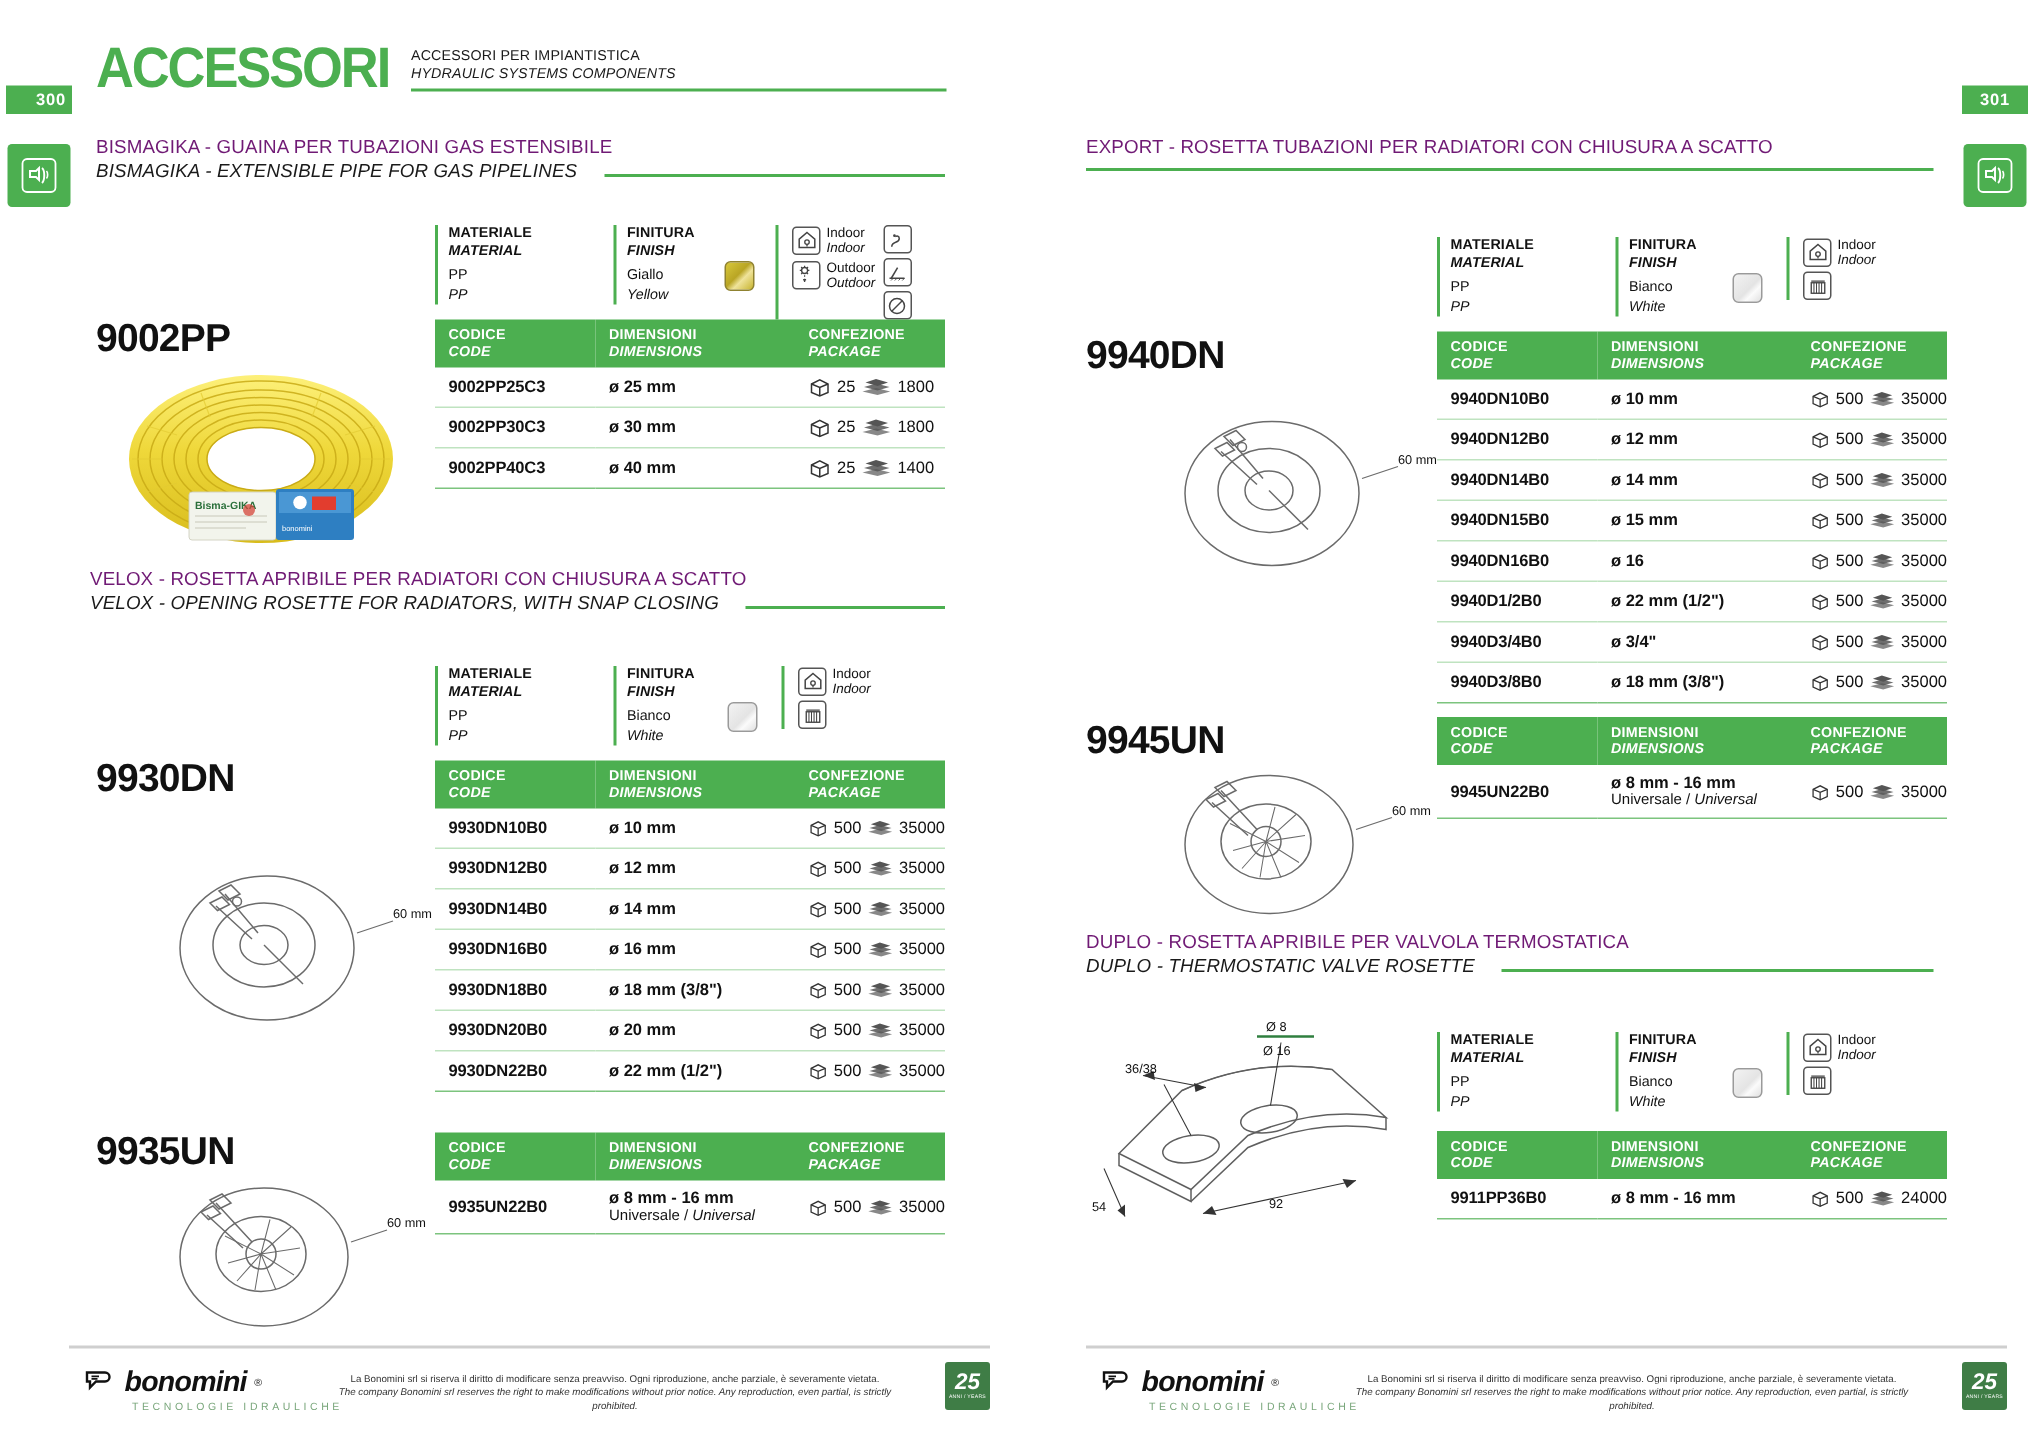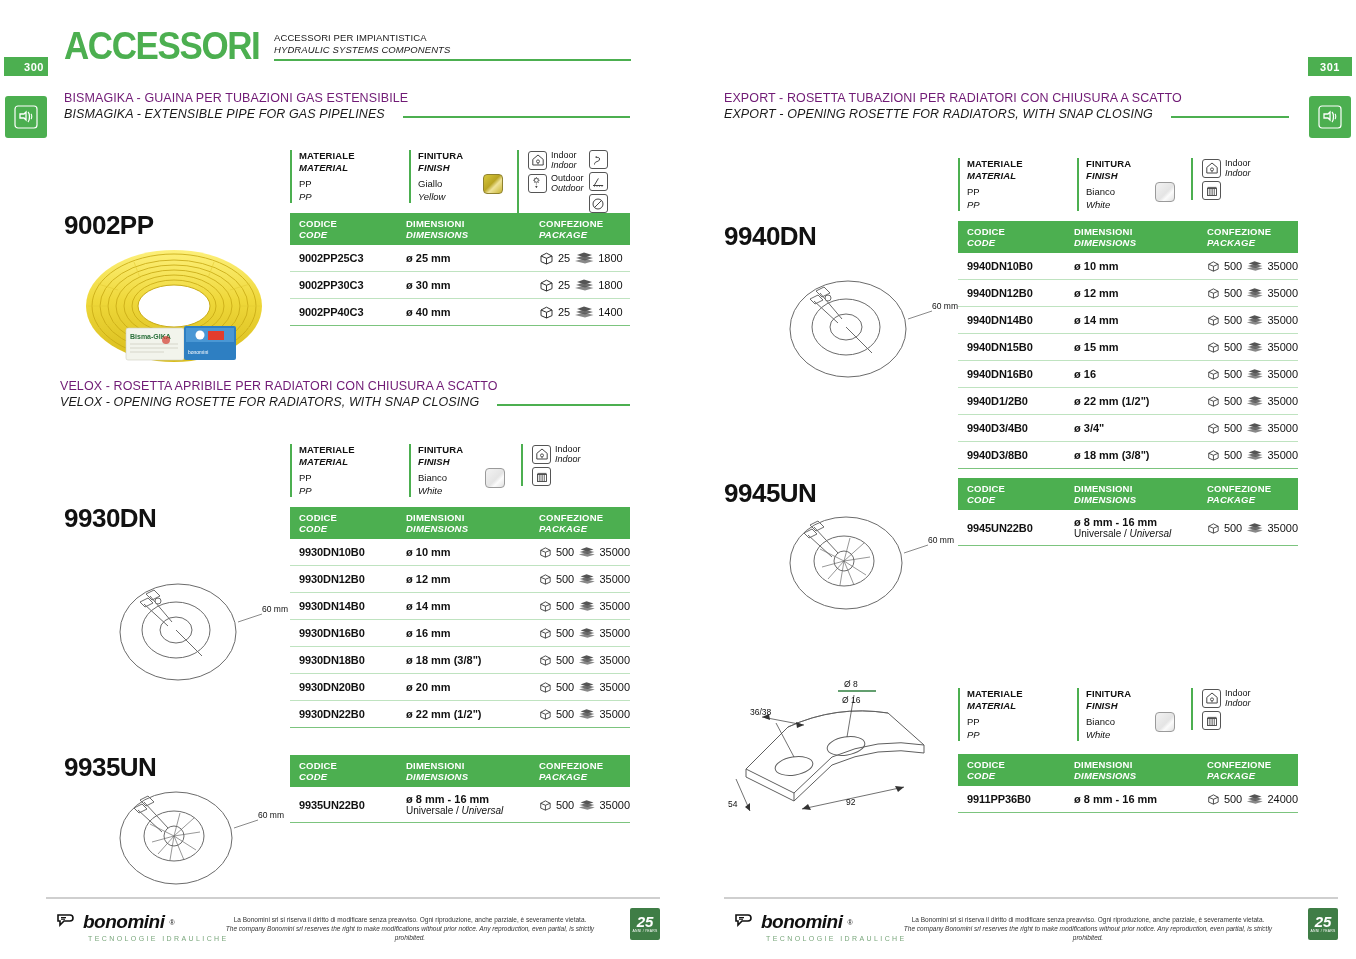--- a/index.html
+++ b/index.html
@@ -699,21 +699,20 @@
         <rect x="3" y="3" width="22" height="22" rx="3" fill="none" stroke="#fff" stroke-width="1.2"></rect>
         <path d="M8 11h4l2-2v8l-2-2H8z" fill="none" stroke="#fff" stroke-width="1.3"></path>
         <path d="M16 9c2 1.4 2 8 0 10" fill="none" stroke="#fff" stroke-width="1.3"></path>
         <path d="M19 11c1 1 1 4 0 5" fill="none" stroke="#fff" stroke-width="1.1"></path>
       </svg>
     </div>
 
     <div class="sect" style="left:46px; top:90px; width:565px;">
       <div class="it">EXPORT - ROSETTA TUBAZIONI PER RADIATORI CON CHIUSURA A SCATTO</div>
       <div class="row2">
-        <div class="en">EXPORT - OPENING ROSETTE FOR RADIATORS, WITH SNAP CLOSING</div>
         <div class="line"></div>
       </div>
     </div>
 
     <div class="spec" style="left:280px; top:158px;">
       <div class="spec-col" style="width:105px;">
         <div class="h1">MATERIALE</div>
         <div class="h2">MATERIAL</div>
         <div class="v1">PP</div>
         <div class="v2">PP</div>
@@ -1021,20 +1020,27 @@
                     </g>
                   </svg>
                   <span class="num">35000</span>
                 </span>
               </td>
             </tr>
           </tbody>
       </table>
     </div>
 
+    <div class="sect" style="left:46px; top:620px; width:565px;">
+      <div class="it">DUPLO - ROSETTA APRIBILE PER VALVOLA TERMOSTATICA</div>
+      <div class="row2">
+        <div class="en">DUPLO - THERMOSTATIC VALVE ROSETTE</div>
+        <div class="line"></div>
+      </div>
+    </div>
 
     <div class="drawing" style="left:50px; top:665px;">
       <svg width="220" height="165" viewBox="0 0 220 165">
         <g fill="none" stroke="#5f5f5f" stroke-width="1">
           <path d="M18 104 L60 62 Q108 40 160 48 L196 80 Q150 72 104 92 L66 128 Z"></path>
           <path d="M18 104 L18 112 L66 136 L66 128"></path>
           <path d="M66 136 L104 100 Q150 80 196 88 L196 80"></path>
           <ellipse cx="66" cy="101" rx="19" ry="9" transform="rotate(-9 66 101)"></ellipse>
           <ellipse cx="118" cy="81" rx="19" ry="9" transform="rotate(-9 118 81)"></ellipse>
           <path d="M60 62 Q108 40 160 48" stroke-width=".7"></path>

